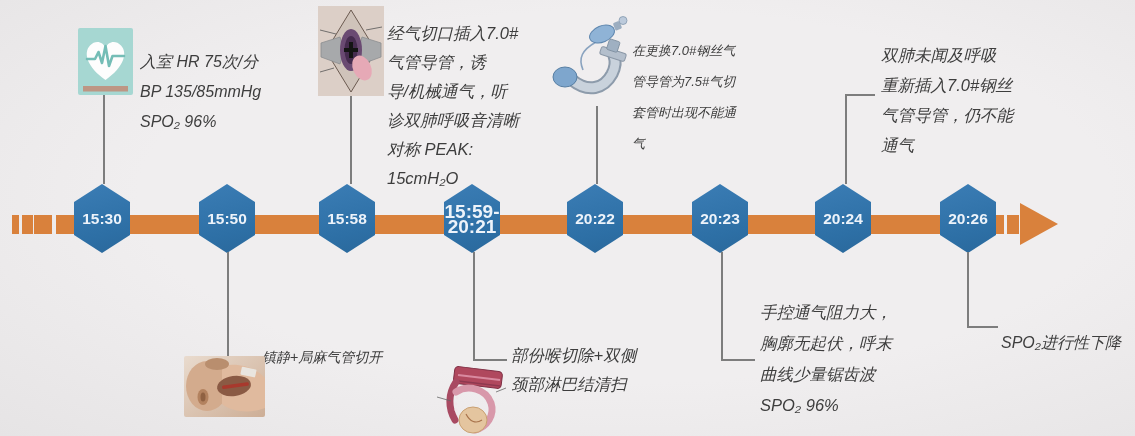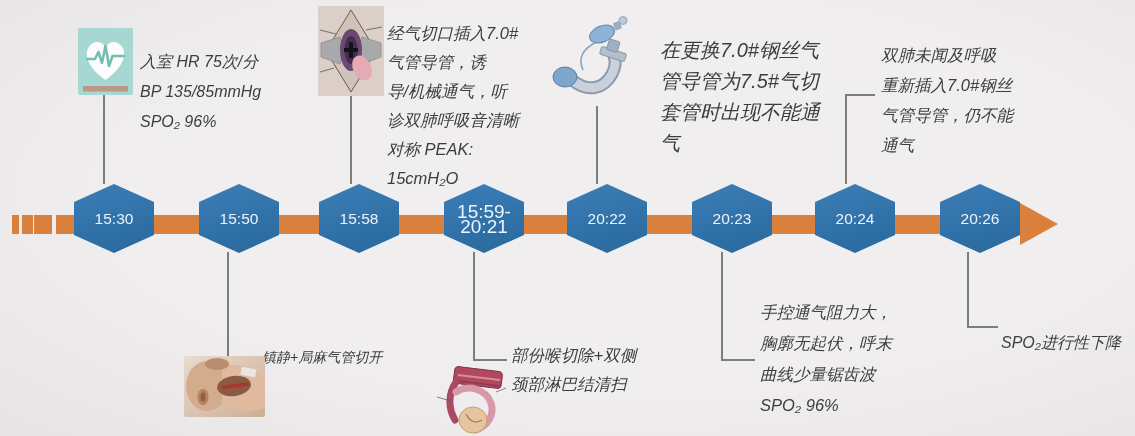--- a/index.html
+++ b/index.html
@@ -14,38 +14,38 @@
   
   .tl-bar{position:absolute;top:215px;height:19px;background:#d9813c;}
   .tl-dash{position:absolute;top:215px;height:19px;background:#d9813c;}
   .tl-arrow{
     position:absolute;left:1020px;top:203px;width:0;height:0;
     border-top:21px solid transparent;border-bottom:21px solid transparent;
     border-left:38px solid #d9813c;
   }
   
   .hex{
-    position:absolute;top:184px;width:80px;height:69px;
+    position:absolute;top:184px;width:56px;height:69px;
     background:linear-gradient(165deg,#3b7db5 0%,#2d6fa5 70%,#2a689b 100%);
     clip-path:polygon(50% 0,100% 26%,100% 74%,50% 100%,0 74%,0 26%);
     display:flex;flex-direction:column;align-items:center;justify-content:center;
-    color:#edf3fa;font-weight:normal;font-size:15.5px;line-height:17px;
+    color:#edf3fa;font-weight:bold;font-size:15.5px;line-height:17px;
     text-align:center;
   }
   .hex.small{font-size:19px;line-height:15px;}
   
   .conn{position:absolute;background:#7d7d7d;}
   .conn.v{width:2px;}
   .conn.h{height:2px;}
   
   .callout{position:absolute;}
   .callout span{display:block;white-space:nowrap;font-style:italic;}
   .c-top1{left:140px;top:47px;font-size:16px;line-height:30px;}
   .c-top3{left:387px;top:19px;font-size:16.5px;line-height:29px;}
-  .c-top5{left:632px;top:35px;font-size:20px;line-height:31px;margin-left:28px;}
+  .c-top5{left:632px;top:35px;font-size:13px;line-height:31px;}
   .c-top7{left:881px;top:40px;font-size:16.5px;line-height:30px;}
   .c-bot2{left:262px;top:344px;font-size:14px;line-height:26px;}
   .c-bot4{left:511px;top:341px;font-size:16.5px;line-height:29px;}
   .c-bot6{left:760px;top:297px;font-size:16.5px;line-height:31px;}
   .c-bot8{left:1001px;top:332px;font-size:16px;line-height:22px;}
   .figure{position:absolute;}
 </style>
 </head>
 <body>
 

